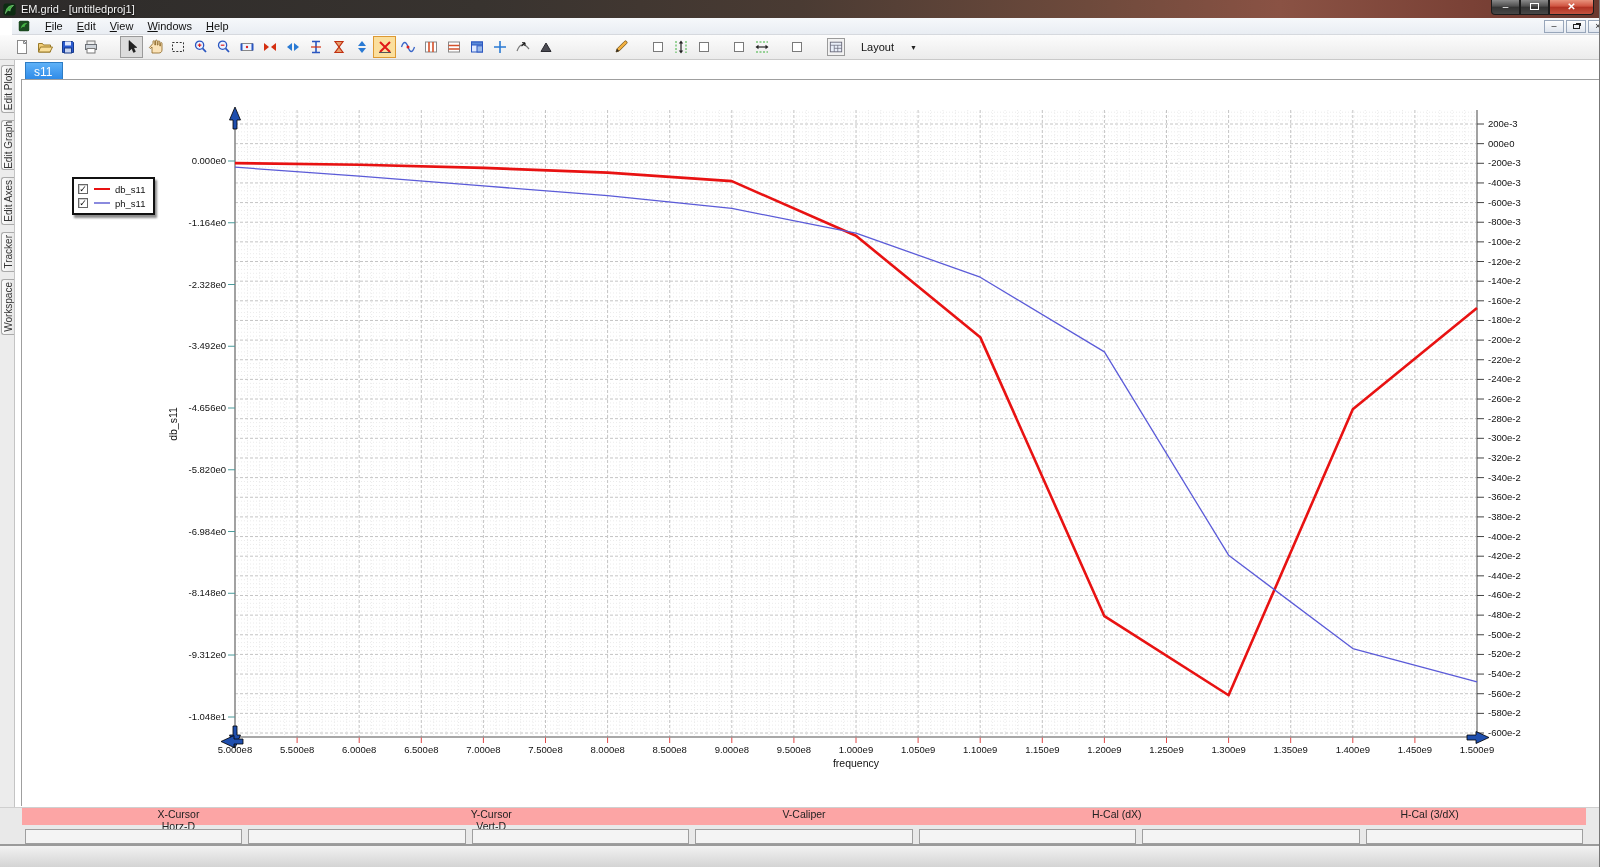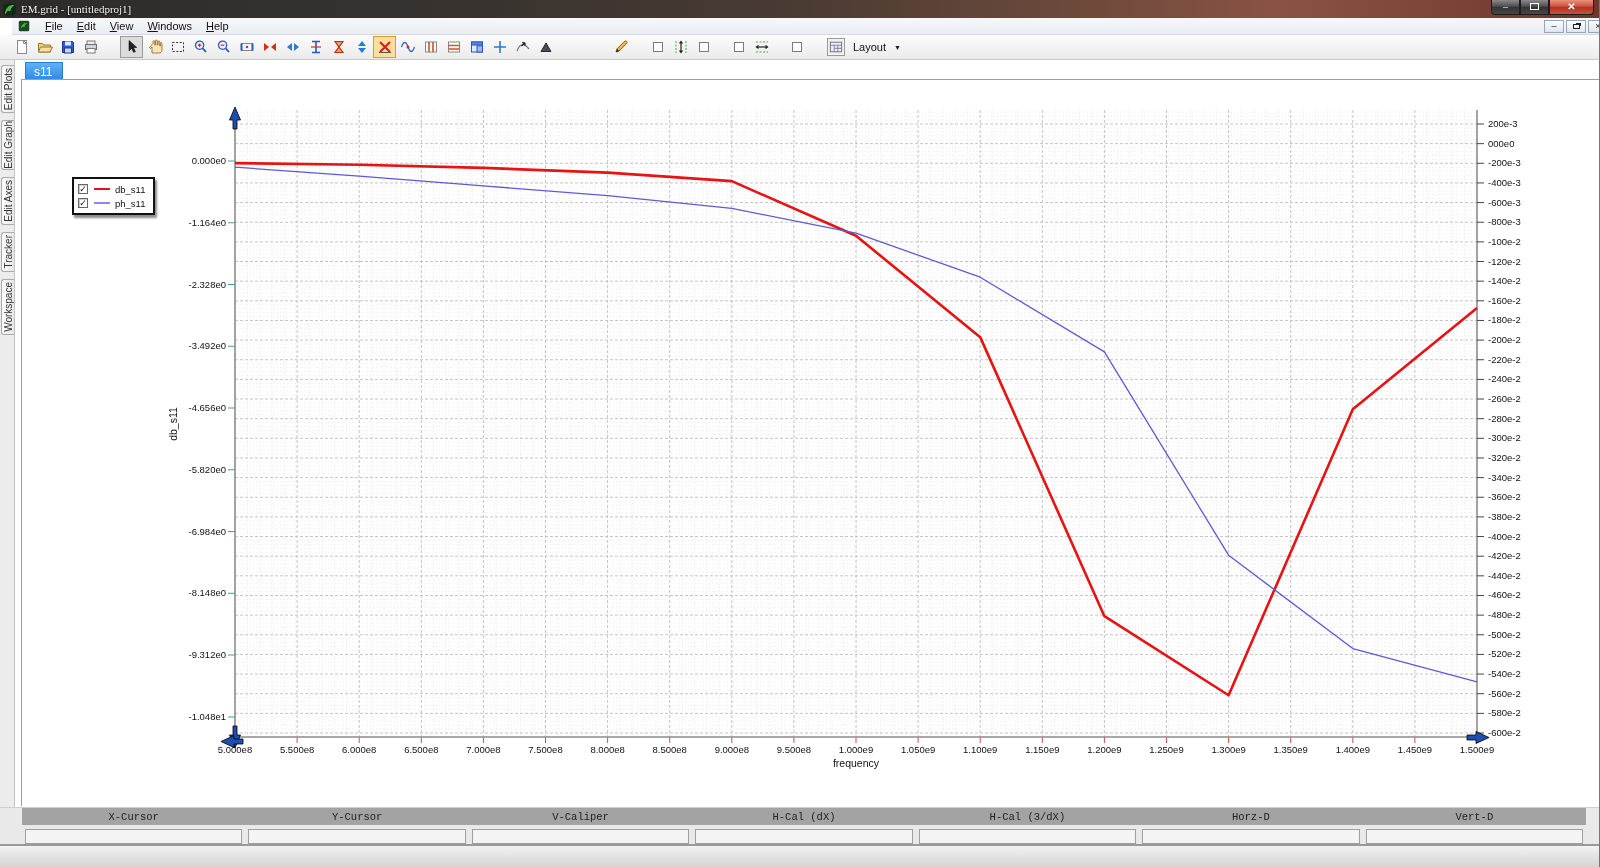--- a/index.html
+++ b/index.html
@@ -2,21 +2,21 @@
 <html><head>
 <meta charset="utf-8">
 <style>
   html,body{margin:0;padding:0;background:#888;}
   *{box-sizing:border-box;}
   .window{position:relative;width:1600px;height:867px;overflow:hidden;background:#fff;
           font-family:"Liberation Sans",sans-serif;border-right:1px solid #777;}
   
   .titlebar{position:absolute;left:0;top:0;width:1600px;height:18px;
     background:linear-gradient(90deg,#2d2b2a 0%,#38332f 30%,#4a3b33 50%,#6e4a3c 68%,#8a5244 80%,#7a4136 92%,#6b382e 100%);
-    display:flex;align-items:center;color:#f4f4f4;font-size:11px;font-family:Liberation Serif, serif;}
+    display:flex;align-items:center;color:#f4f4f4;font-size:11px;}
   .titlebar .app-ico{width:13px;height:13px;margin:0 5px 0 3px;}
   .title-text{text-shadow:0 1px 2px #000;}
   .cap-group{position:absolute;right:6px;top:0;display:flex;}
   .cap-btn{width:29px;height:15px;border:1px solid #1c1c1c;border-top:none;
     background:linear-gradient(#8a8a8a,#4f4f4f 45%,#333 50%,#474747);
     color:#fff;font-size:10px;line-height:13px;text-align:center;cursor:default;}
   .cap-btn:first-child{border-radius:0 0 0 4px;}
   .cap-btn.close{width:45px;border-radius:0 0 4px 0;
     background:linear-gradient(#e8927c,#cf5340 45%,#b03122 50%,#c4523f);font-weight:bold;}
   .cap-glyph-max{display:inline-block;width:9px;height:7px;border:1px solid #fff;margin-top:3px;}
@@ -33,21 +33,21 @@
   .mdi-restore{display:inline-block;width:7px;height:5px;border:1px solid #222;margin-top:3px;box-shadow:2px -2px 0 -1px #222;}
   
   .toolbar{position:absolute;left:0;top:35px;width:1600px;height:25px;
     background:linear-gradient(#fcfcfc,#ebebeb);border-bottom:1px solid #c9c9c9;
     display:flex;align-items:center;padding-left:10px;}
   .tb{width:23px;height:22px;border:1px solid transparent;background:transparent;
     display:flex;align-items:center;justify-content:center;padding:0;margin:0;}
   .tb svg{width:16px;height:16px;}
   .tb.pressed{background:#dcdcdc;border:1px solid #9a9a9a;}
   .tb.selected{background:#fbdf9d;border:1px solid #dd9933;}
-  .layout-btn{height:22px;display:flex;align-items:center;gap:8px;border:1px solid transparent;
+  .layout-btn{height:22px;display:flex;align-items:center;gap:16px;border:1px solid transparent;
     background:transparent;font-size:11px;color:#111;padding:0 4px;}
   .layout-btn .lg-ico{width:18px;height:18px;border:1px solid #9a9a9a;background:#f2f2f2;padding:1px;}
   .caret{font-size:7px;color:#222;}
   
   .main{position:absolute;left:0;top:60px;width:1600px;height:747px;background:#ffffff;}
   .side-strip{position:absolute;left:0;top:0;width:15px;height:747px;background:#ececec;border-right:1px solid #c4c4c4;}
   .side-tab{position:absolute;left:1px;width:13px;border:1px solid #aaa;border-right:none;
     border-radius:3px 0 0 3px;background:linear-gradient(90deg,#fdfdfd,#e6e6e6);
     display:flex;align-items:center;justify-content:center;}
   .side-tab span{writing-mode:vertical-rl;transform:rotate(180deg);font-size:10px;color:#333;white-space:nowrap;}
@@ -61,22 +61,22 @@
   
   .legend{position:absolute;left:72px;top:117px;z-index:6;background:#fff;border:2px solid #111;
     box-shadow:2px 3px 2px rgba(0,0,0,.45);padding:3px 8px 3px 4px;}
   .legend-row{display:flex;align-items:center;height:14px;}
   .lg-check{width:10px;height:10px;border:1px solid #666;background:#fff;font-size:9px;line-height:9px;
     text-align:center;color:#111;box-shadow:inset 1px 1px 0 #cfcfcf;}
   .lg-line{width:16px;height:0;border-top:2px solid #000;margin:0 5px 0 6px;}
   .lg-label{font-size:9.5px;color:#111;}
   
   .cursor-panel{position:absolute;left:0;top:807px;width:1600px;height:37px;background:#e9e9e9;border-top:1px solid #cfcfcf;}
-  .cp-labels{display:grid;grid-template-columns:repeat(7,1fr);margin:0 14px 0 22px;height:17px;
-    background:#a3a3a3;align-items:center;font-family:Liberation Mono, monospace;}
+  .cp-labels{display:grid;grid-template-columns:repeat(5,1fr);margin:0 14px 0 22px;height:17px;
+    background:#fca5a5;align-items:center;}
   .cp-label{text-align:center;font-size:10.5px;color:#222;}
   .cp-fields{display:grid;grid-template-columns:repeat(7,1fr);margin:0 14px 0 22px;height:19px;}
   .cp-cell{padding:1px 3px 0 3px;}
   .cp-input{width:100%;height:15px;background:#f4f4f4;border:1px solid #9f9f9f;font-size:10px;padding:0 3px;
     font-family:"Liberation Sans",sans-serif;}
   
   .statusbar{position:absolute;left:0;top:844px;width:1600px;height:23px;
     border-top:2px solid #9a9a9a;background:linear-gradient(#f2f2f2,#d4d4d4);}
 </style>
 </head>

